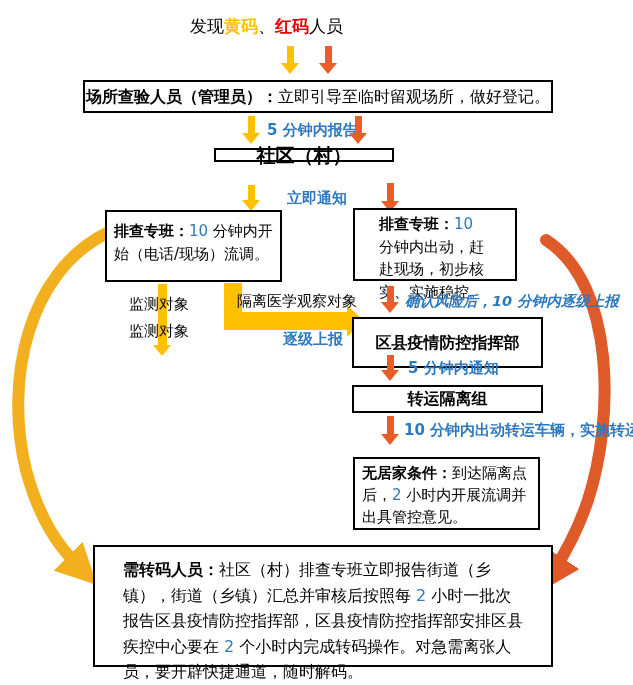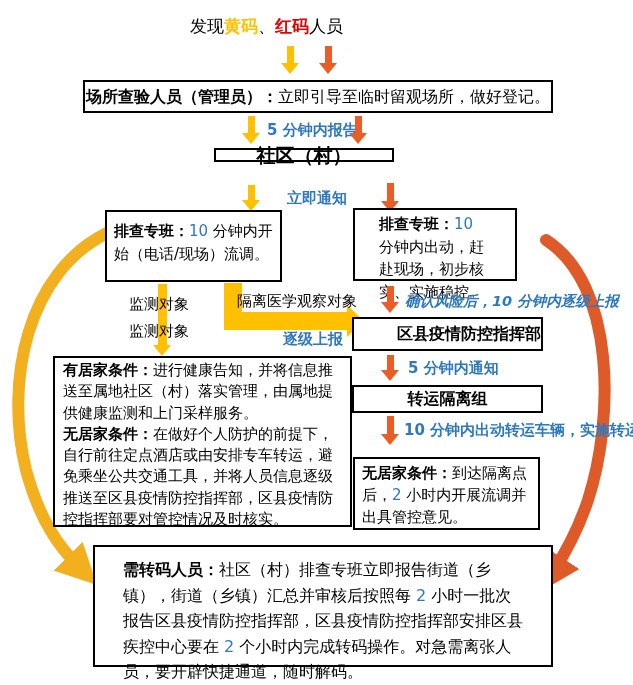--- a/index.html
+++ b/index.html
@@ -113,21 +113,21 @@
   <div class="elbow-head"></div>
   <div class="lbl" style="left:237px;top:292px;z-index:2;">隔离医学观察对象</div>
   <div class="lbl blue" style="left:283px;top:330px;z-index:2;">逐级上报</div>
 
   <div class="adown orangeA" style="left:381px;top:286px;height:27px;">
       <div class="shaft"></div>
       <div class="head"></div>
     </div>
   <div class="lbl blue" style="left:405px;top:292px;font-size:14.5px;font-style:italic;">确认风险后，10 分钟内逐级上报</div>
 
-  <div class="box center bold" style="left:352px;top:317px;width:191px;height:34px;font-size:16px;justify-content:flex-end;">
+  <div class="box center bold" style="left:352px;top:317px;width:191px;height:51px;font-size:16px;">
     <span>区县疫情防控指挥部</span>
   </div>
 
   <div class="adown orangeA" style="left:381px;top:355px;height:26px;">
       <div class="shaft"></div>
       <div class="head"></div>
     </div>
   <div class="lbl blue" style="left:408px;top:359px;">5 分钟内通知</div>
 
   <div class="box center bold" style="left:352px;top:385px;width:191px;height:28px;font-size:16px;">
@@ -137,22 +137,18 @@
   <div class="adown orangeA" style="left:381px;top:416px;height:29px;">
       <div class="shaft"></div>
       <div class="head"></div>
     </div>
   <div class="lbl blue" style="left:404px;top:421px;">10 分钟内出动转运车辆，实施转运</div>
 
   <div class="box" style="left:353px;top:457px;width:187px;height:73px;padding:4px 7px;line-height:1.45;">
     <span class="bold">无居家条件：</span><span>到达隔离点后，</span><span class="num">2</span><span> 小时内开展流调并出具管控意见。</span>
   </div>
 
-  <div class="box" style="left:53px;top:356px;width:299px;height:171px;padding:2px 8px;line-height:1.42;">
-    <p><span class="bold">有居家条件：</span><span>进行健康告知，并将信息推送至属地社区（村）落实管理，由属地提供健康监测和上门采样服务。</span></p>
-    <p><span class="bold">无居家条件：</span><span>在做好个人防护的前提下，自行前往定点酒店或由安排专车转运，避免乘坐公共交通工具，并将人员信息逐级推送至区县疫情防控指挥部，区县疫情防控指挥部要对管控情况及时核实。</span></p>
-  </div>
 
   <div class="box" style="left:93px;top:545px;width:460px;height:122px;padding:10px 28px;font-size:16px;line-height:1.6;">
     <span class="bold">需转码人员：</span><span>社区（村）排查专班立即报告街道（乡镇），街道（乡镇）汇总并审核后按照每 </span><span class="num">2</span><span> 小时一批次报告区县疫情防控指挥部，区县疫情防控指挥部安排区县疾控中心要在 </span><span class="num">2</span><span> 个小时内完成转码操作。对急需离张人员，要开辟快捷通道，随时解码。</span>
   </div>
 
 </div>
 
 </body></html>

